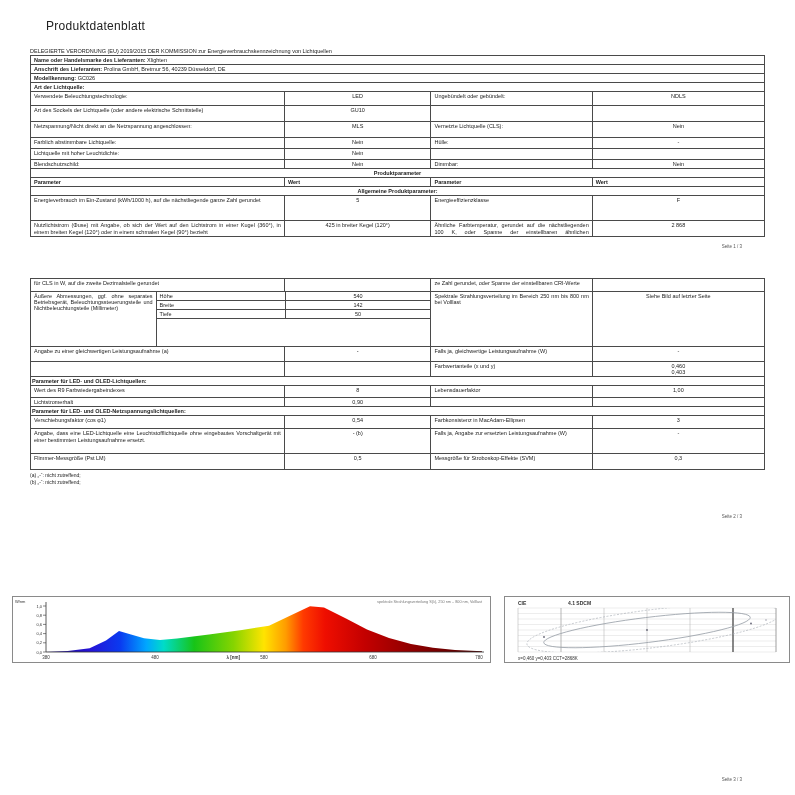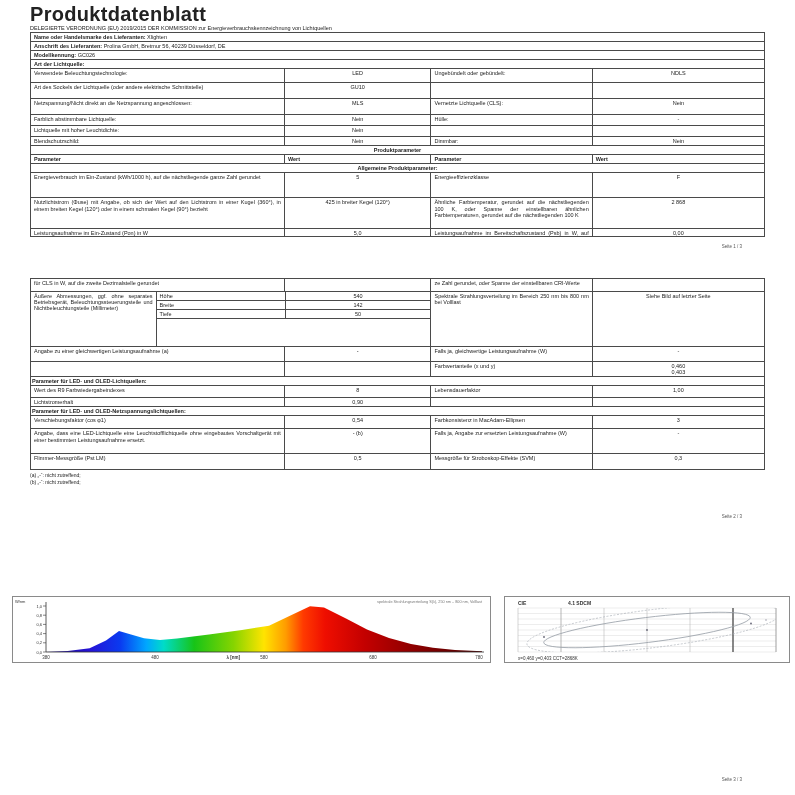--- a/index.html
+++ b/index.html
@@ -1,21 +1,21 @@
 <!DOCTYPE html>
 <html><head>
 <meta charset="utf-8">
 <style>
   html,body { margin:0; padding:0; background:#fff; }
   .canvas { position:relative; width:795px; height:795px; background:#fff; overflow:hidden;
             font-family:"Liberation Sans", sans-serif; color:#222; }
   .page { position:absolute; left:30px; width:735px; background:#fff; }
   #p1 { top:4px; height:232px; overflow:hidden; border-bottom:1px solid #4a4a4a; }
   #p2 { top:278px; }
-  .doc-title { font-size:20px; line-height:1; font-weight:bold; letter-spacing:.3px; margin:0; }
+  .doc-title { font-size:12px; line-height:1; font-weight:normal; letter-spacing:.3px; margin:16px; }
   .reg { font-size:5.5px; line-height:1.1; width:62%; margin:1px 0 1px 0; }
   .tbl { border:1px solid #4a4a4a; background:#fff; }
   .tr { display:flex; border-top:1px solid #4a4a4a; align-items:stretch; }
   .tr:first-child { border-top:none; }
   .td { padding:1px 3px; box-sizing:border-box; font-size:5.5px; line-height:1.12; }
   .c1 { width:34.5%; } .c2 { width:20%; } .c3 { width:22%; } .c4 { width:23.5%; }
   .c2,.c3,.c4 { border-left:1px solid #4a4a4a; }
   .lab { text-align:justify; }
   .val { text-align:center; }
   .pre { white-space:pre-line; }

